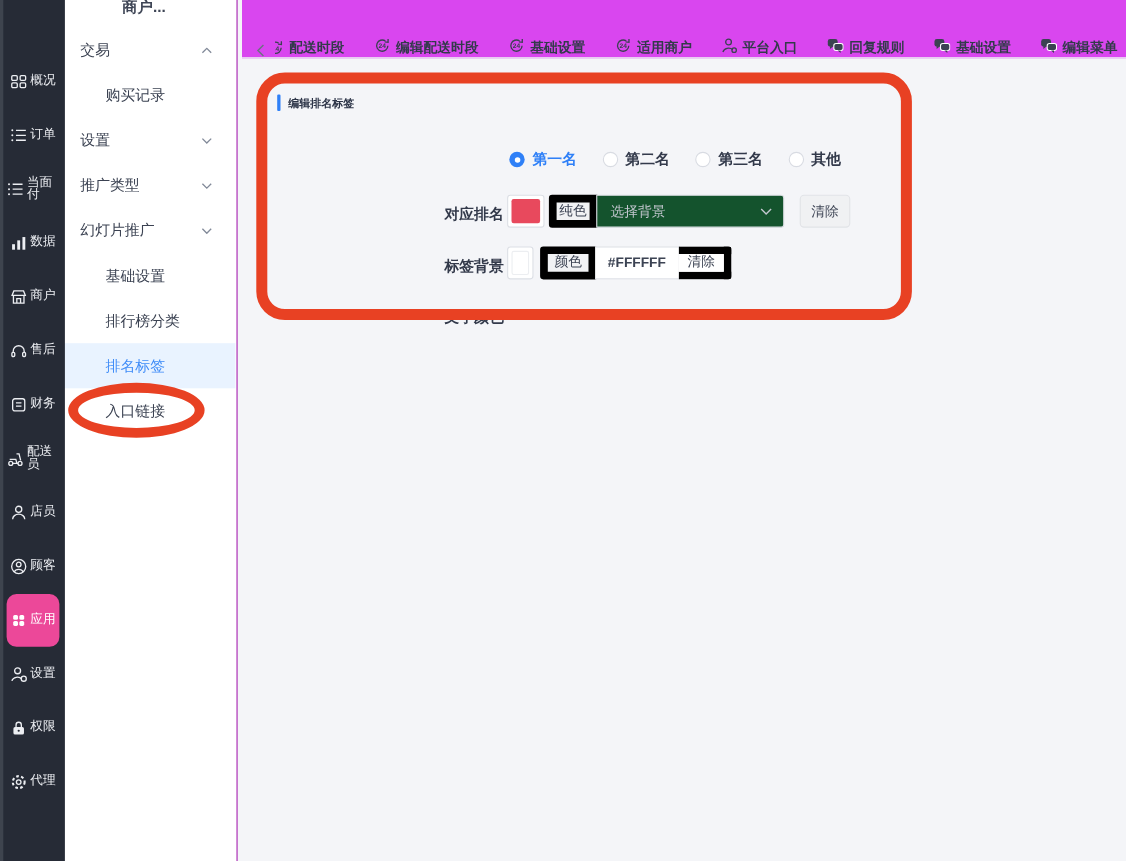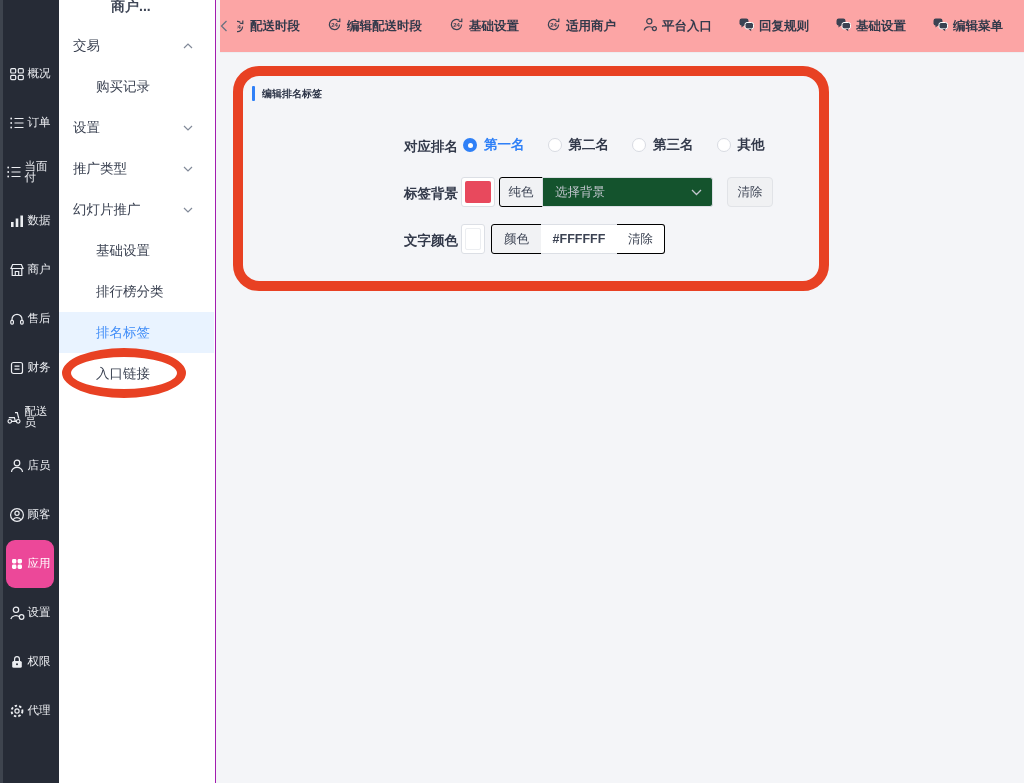--- a/index.html
+++ b/index.html
@@ -18,47 +18,47 @@
   .sub-sb{position:absolute;left:56px;top:0;width:160px;height:783px;background:#ffffff;border-right:1px solid #a21caf;z-index:4;box-sizing:border-box;}
   .sub-title{position:absolute;top:-2px;left:55px;font-size:14px;font-weight:600;color:#3f4656;}
   .sub-items{position:absolute;top:25px;left:0;right:1px;}
   .sub-item{height:41px;line-height:41px;padding-left:17px;font-size:13.5px;color:#3b4252;position:relative;cursor:pointer;white-space:nowrap;}
   .sub-item.indent{padding-left:40px;}
   .sub-item.active{background:#e9f3ff;color:#3f8cf8;}
   .chev{position:absolute;right:21px;top:0;height:100%;display:flex;align-items:center;}
   .chev svg{display:block;}
 
   
-  .topbar{position:absolute;left:220px;top:0;width:804px;height:53px;background:#fca5a5;border-bottom:1px solid #eceef2;display:flex;align-items:center;z-index:3;box-sizing:border-box;overflow:hidden;}
+  .topbar{position:absolute;left:220px;top:0;width:804px;height:53px;background:#d946ef;border-bottom:1px solid #eceef2;display:flex;align-items:flex-end;z-index:3;box-sizing:border-box;padding-left:13px;overflow:hidden;}
   .back-chev{flex:none;margin-right:9px;display:flex;align-items:center;cursor:pointer;}
   .tabs{display:flex;gap:27px;white-space:nowrap;align-items:center;}
   .tab{display:flex;align-items:center;gap:5px;font-size:12.5px;font-weight:600;color:#333a4b;cursor:pointer;}
   .tab svg{flex:none;}
   .iconclip{width:8px;overflow:hidden;display:inline-flex;justify-content:flex-end;}
 
   
   .form-title{position:absolute;left:252px;top:86px;display:flex;align-items:center;gap:7px;z-index:6;}
   .title-bar{width:3px;height:15px;background:#2f80f7;border-radius:1px;}
   .title-text{font-size:10px;font-weight:700;color:#2c3447;}
 
-  .row-label{position:absolute;left:404px;font-size:13.5px;font-weight:600;color:#333a4b;z-index:6;}
+  .row-label{position:absolute;left:404px;font-size:13.5px;font-weight:600;color:#333a4b;z-index:6;margin-top:48px;}
   .rank-row{position:absolute;left:463px;top:136px;height:18px;display:flex;align-items:center;z-index:6;}
   .radio-opt{display:flex;align-items:center;gap:7px;margin-right:23px;cursor:pointer;}
   .radio{width:14px;height:14px;border-radius:50%;box-sizing:border-box;background:#fff;border:1px solid #d8dbe2;position:relative;flex:none;}
   .radio.sel{background:#2f80f7;border:none;}
   .radio.sel::after{content:"";position:absolute;left:4.5px;top:4.5px;width:5px;height:5px;border-radius:50%;background:#fff;}
   .radio-lbl{font-size:13.5px;font-weight:600;color:#333a4b;}
   .radio-opt.sel .radio-lbl{color:#2f80f7;}
 
   .ctl{position:absolute;height:30px;box-sizing:border-box;z-index:6;font-size:12.5px;color:#3c4353;}
   .swatch-wrap{background:#fff;border:1px solid #dcdfe5;border-radius:3px;padding:3px;}
   .swatch-inner{width:100%;height:100%;border-radius:2px;}
   .red-fill{background:#e8495d;}
   .white-fill{background:#fff;border:1px solid #eceef1;box-sizing:border-box;}
-  .seg{display:flex;align-items:center;justify-content:center;border:1px solid #000000;}
+  .seg{display:flex;align-items:flex-end;justify-content:center;border:7px solid #000000;}
   .seg.gray{background:#f1f2f4;}
   .seg.white{background:#fff;}
   .select-box{display:flex;align-items:center;background:#14532d;border:1px solid #dcdfe5;border-radius:0 3px 3px 0;padding:0 10px 0 12px;justify-content:space-between;cursor:pointer;}
   .placeholder{color:#c2c6ce;font-size:12.5px;}
   .clear-standalone{background:#f0f1f3;border:1px solid #e1e3e7;border-radius:4px;display:flex;align-items:center;justify-content:center;cursor:pointer;color:#3f4656;}
   .hex-input{border:1px solid #dcdfe5;border-left:none;background:#fff;text-align:center;font-size:12.5px;font-weight:600;color:#3c4353;font-family:"Liberation Sans","DejaVu Sans",sans-serif;padding:0;outline:none;}
 
   
   .anno-rect{position:absolute;left:233px;top:66px;width:596px;height:225px;border:10px solid #e84123;border-radius:26px;box-sizing:border-box;z-index:20;pointer-events:none;}
   .anno-oval{position:absolute;left:62px;top:348px;width:124px;height:50px;border:9px solid #e84123;border-radius:50%;box-sizing:border-box;z-index:21;pointer-events:none;}

